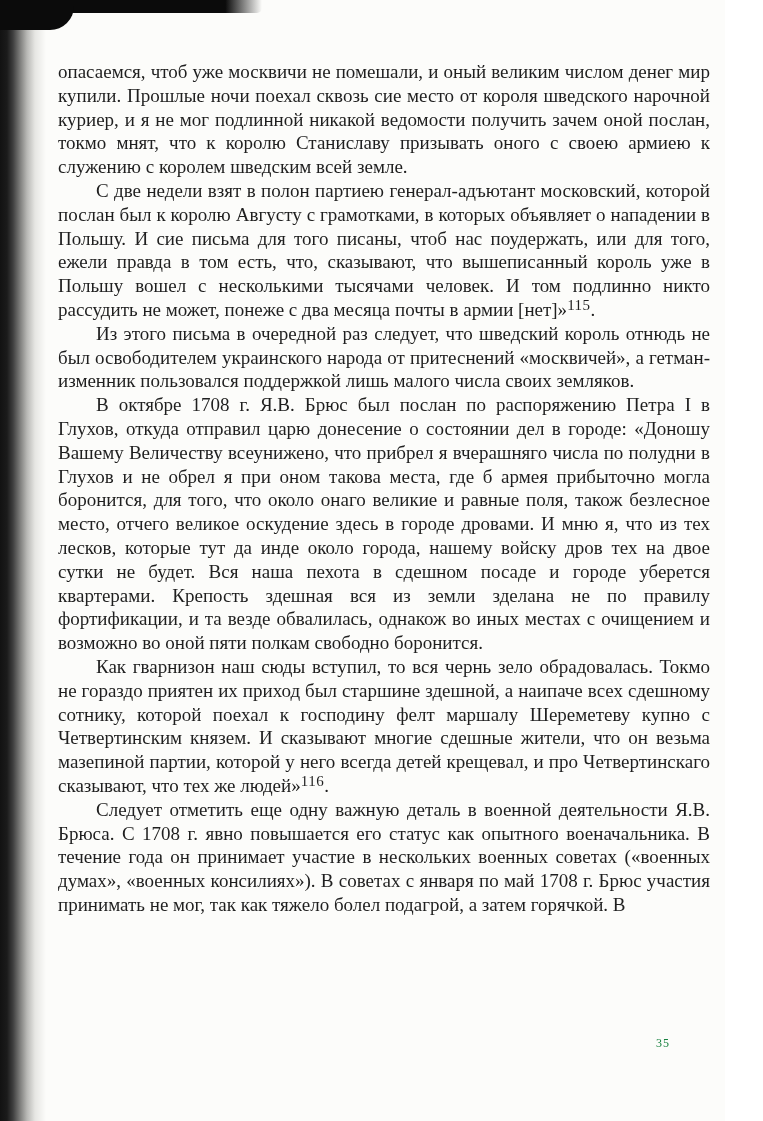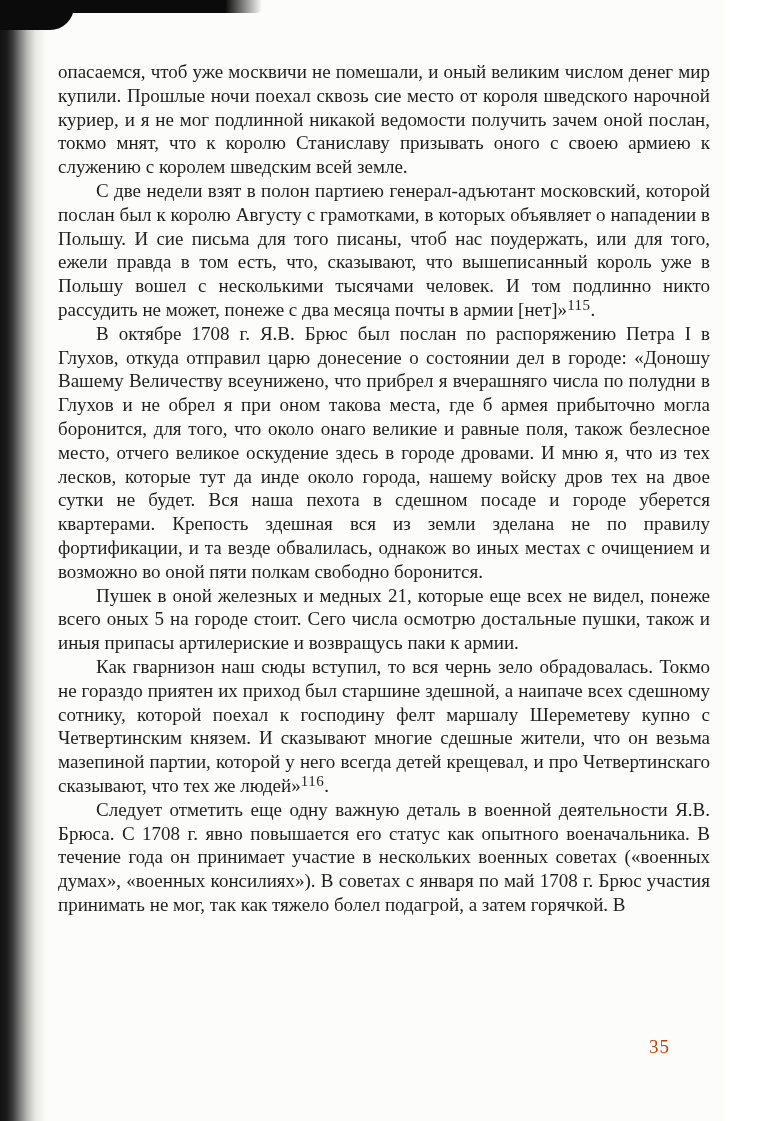--- a/index.html
+++ b/index.html
@@ -43,42 +43,42 @@
   .text-block p { margin: 0; padding: 0; }
   .text-block p.indent { text-indent: 38px; }
   sup.fn {
     font-size: 15px;
     line-height: 0;
     vertical-align: 6px;
     letter-spacing: 0.5px;
   }
   .page-number {
     position: absolute; right: 55px; top: 1036px;
-    font-size: 19px; color: #c2410c; letter-spacing: 1px;
+    font-size: 12px; color: #15803d; letter-spacing: 1px;
   }
 </style>
 </head>
 <body>
 
 <div class="scan">
 
   <div class="edge-left"></div>
   <div class="edge-top"></div>
   <div class="edge-corner"></div>
 
   <div class="text-block">
 
     <p><span>опасаемся, чтоб уже москвичи не помешали, и оный великим числом денег мир купили. Прошлые ночи поехал сквозь сие место от короля шведского нарочной куриер, и я не мог подлинной никакой ведомости получить зачем оной послан, токмо мнят, что к королю Станиславу призывать  оного с своею армиею к служению с королем шведским всей земле.</span></p>
 
     <p class="indent"><span>С две недели взят в полон партиею генерал-адъютант московский, которой послан был к королю Августу с грамотками, в которых объявляет о нападении в Польшу. И сие письма для того писаны, чтоб нас поудержать, или для того, ежели правда в том есть, что, сказывают, что вышеписанный король уже в Польшу вошел с несколькими тысячами человек. И том подлинно никто рассудить не может, понеже с два  месяца почты в армии [нет]»</span><sup class="fn">115</sup><span>.</span></p>
 
+    <p class="indent"><span>Из этого письма в очередной раз следует, что шведский король отнюдь не был освободителем украинского народа от притеснений «москвичей», а гетман-изменник пользовался поддержкой лишь малого числа своих земляков.</span></p>
 
     <p class="indent"><span>В октябре 1708 г. Я.В. Брюс был послан по распоряжению Петра I в Глухов, откуда отправил царю донесение о состоянии дел в городе: «Доношу Вашему Величеству всеунижено, что прибрел я вчерашняго числа по полудни в Глухов и не обрел я при оном такова места, где б армея прибыточно могла боронится, для того, что около онаго великие и равные поля, також безлесное место, отчего великое оскудение здесь в городе дровами. И мню я, что из тех лесков, которые тут да инде около города, нашему войску дров тех на двое сутки не будет. Вся наша пехота в сдешном посаде и городе уберется квартерами. Крепость здешная вся из земли зделана не по правилу фортификации, и та везде обвалилась, однакож во иных местах с очищением и возможно во оной пяти полкам свободно  боронится.</span></p>
 
-    <p class="indent"><span>Пушек в оной железных и медных 21, которые еще всех не видел, понеже всего оных 5 на городе стоит. Сего числа осмотрю достальные пушки, також и иныя припасы артилериские и возвращусь паки к армии.</span></p>
 
     <p class="indent"><span>Как гварнизон наш сюды вступил, то вся чернь зело обрадовалась. Токмо не  гораздо приятен их приход был старшине здешной, а наипаче всех сдешному сотнику, которой поехал к господину фелт маршалу Шереметеву купно с Четвертинским князем. И сказывают многие сдешные жители, что он везьма мазепиной партии, которой у него всегда детей крещевал, и про Четвертинскаго сказывают, что тех же людей»</span><sup class="fn">116</sup><span>.</span></p>
 
     <p class="indent"><span>Следует отметить еще одну важную деталь в военной деятельности Я.В. Брюса. С 1708 г. явно повышается его статус как опытного военачальника. В течение года он принимает участие в нескольких военных советах («военных думах», «военных консилиях»). В советах с января по май 1708 г. Брюс участия принимать не мог, так как тяжело болел подагрой, а затем горячкой. В</span></p>
 
   </div>
 
   <div class="page-number">35</div>
 
 </div>

